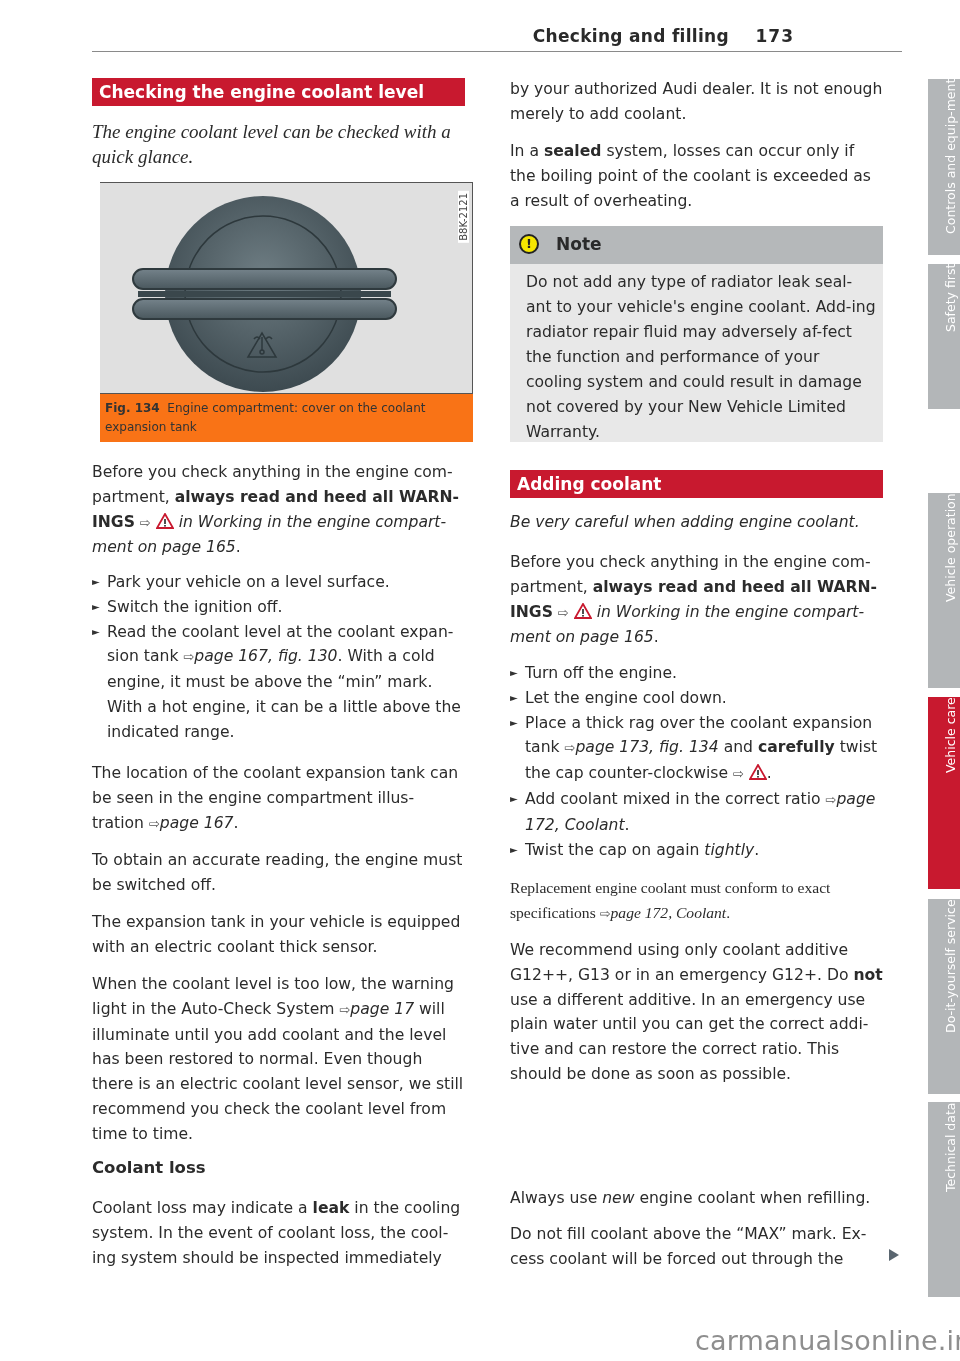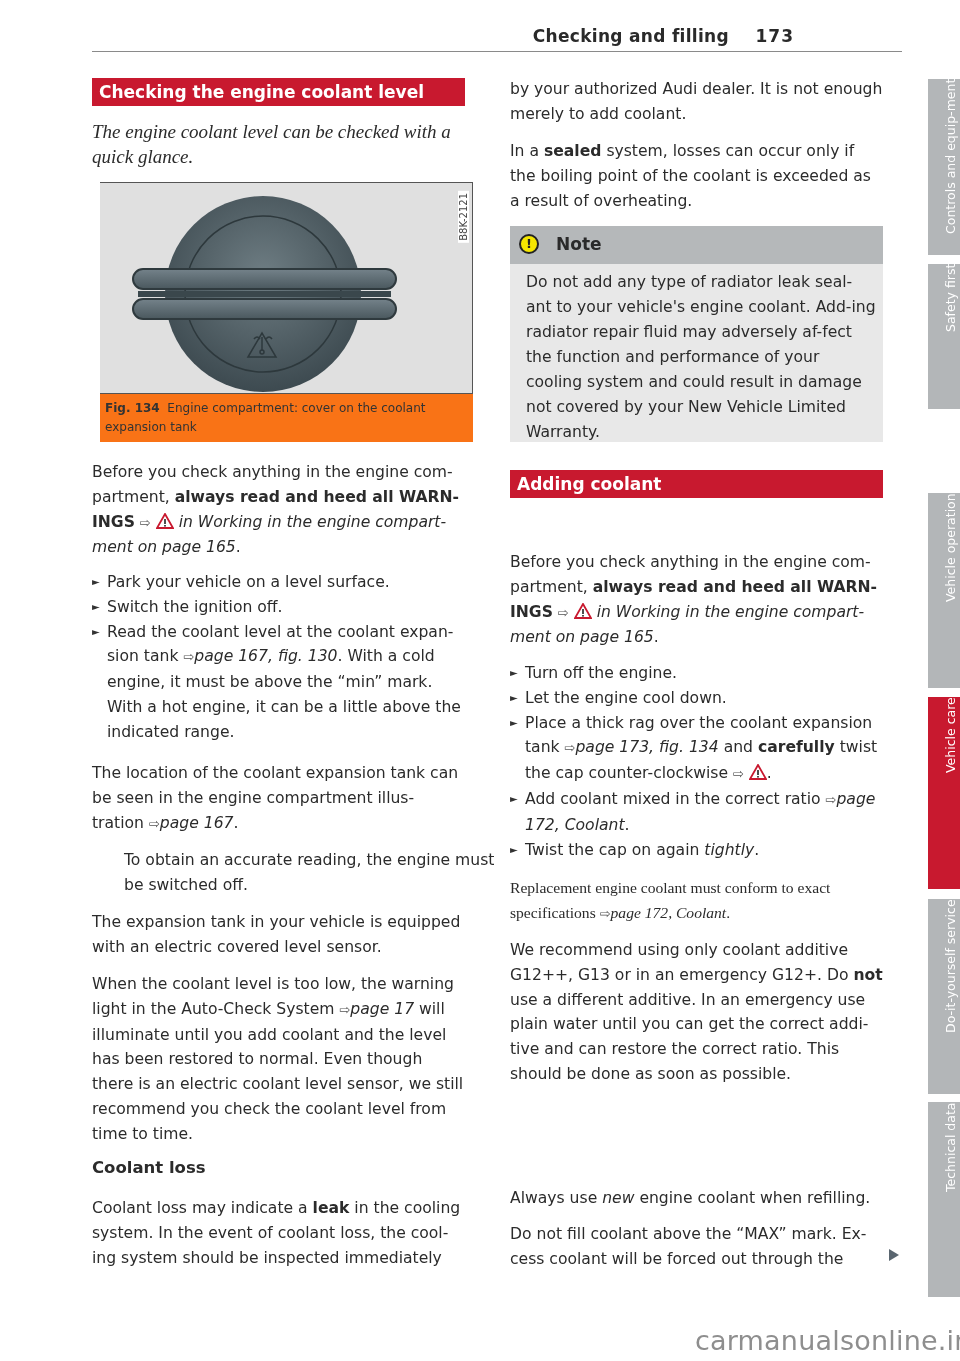--- a/index.html
+++ b/index.html
@@ -120,22 +120,22 @@
   <ul class="steps abs" style="left:79px; top:570px; width:373px;">
     <li><span class="bullet">►</span><span>Park your vehicle on a level surface.</span></li>
     <li><span class="bullet">►</span><span>Switch the ignition off.</span></li>
     <li><span class="bullet">►</span><span>Read the coolant level at the coolant expan-sion tank </span><span class="arrow">⇨</span><span class="it">page 167, fig. 130</span><span>. With a cold engine, it must be above the “min” mark. With a hot engine, it can be a little above the indicated range.</span></li>
   </ul>
 
   <p class="abs" style="left:79px; top:761px; width:373px;">
     <span>The location of the coolant expansion tank can be seen in the engine compartment illus-tration </span><span class="arrow">⇨</span><span class="it">page 167</span><span>.</span>
   </p>
 
-  <p class="abs" style="left:79px; top:848px; width:373px;margin-left:32px;">To obtain an accurate reading, the engine must be switched off.</p>
-  <p class="abs" style="left:79px; top:910px; width:373px;">The expansion tank in your vehicle is equipped with an electric covered level sensor.</p>
+  <p class="abs" style="left:79px; top:848px; width:373px;">To obtain an accurate reading, the engine must be switched off.</p>
+  <p class="abs" style="left:79px; top:910px; width:373px;">The expansion tank in your vehicle is equipped with an electric coolant thick sensor.</p>
 
   <p class="abs" style="left:79px; top:972px; width:373px;">
     <span>When the coolant level is too low, the warning light in the Auto-Check System </span><span class="arrow">⇨</span><span class="it">page 17</span><span> will illuminate until you add coolant and the level has been restored to normal. Even though there is an electric coolant level sensor, we still recommend you check the coolant level from time to time.</span>
   </p>
 
   <div class="abs b" style="left:79px; top:1158px; font-size:16.5px;">Coolant loss</div>
 
   <p class="abs" style="left:79px; top:1196px; width:373px;">
     <span>Coolant loss may indicate a </span><span class="b">leak</span><span> in the cooling system. In the event of coolant loss, the cool-ing system should be inspected immediately</span>
   </p>
@@ -149,20 +149,21 @@
     <div class="note-hdr">
       <div class="note-icon">!</div>
       <div class="note-title">Note</div>
     </div>
     <div class="note-body">
       <p>Do not add any type of radiator leak seal-ant to your vehicle's engine coolant. Add-ing radiator repair fluid may adversely af-fect the function and performance of your cooling system and could result in damage not covered by your New Vehicle Limited Warranty.</p>
     </div>
   </div>
 
   <div class="sec-hdr" style="left:497px; top:470px; width:373px;">Adding coolant</div>
+  <p class="abs it" style="left:497px; top:510px; width:373px;">Be very careful when adding engine coolant.</p>
 
   <p class="abs" style="left:497px; top:550px; width:373px;">
     <span>Before you check anything in the engine com-partment, </span><span class="b">always read and heed all WARN-INGS</span>
     <span class="arrow">⇨</span>
     <svg class="warn-tri" width="18" height="16" viewBox="0 0 18 16">
         <path d="M9 1 L17 15 L1 15 Z" fill="#fff" stroke="#c8192f" stroke-width="1.8"></path>
         <rect x="8.2" y="6" width="1.6" height="5" fill="#222"></rect>
         <rect x="8.2" y="12" width="1.6" height="1.6" fill="#222"></rect>
       </svg><span class="it"> in Working in the engine compart-ment on page 165</span><span>.</span>
   </p>

